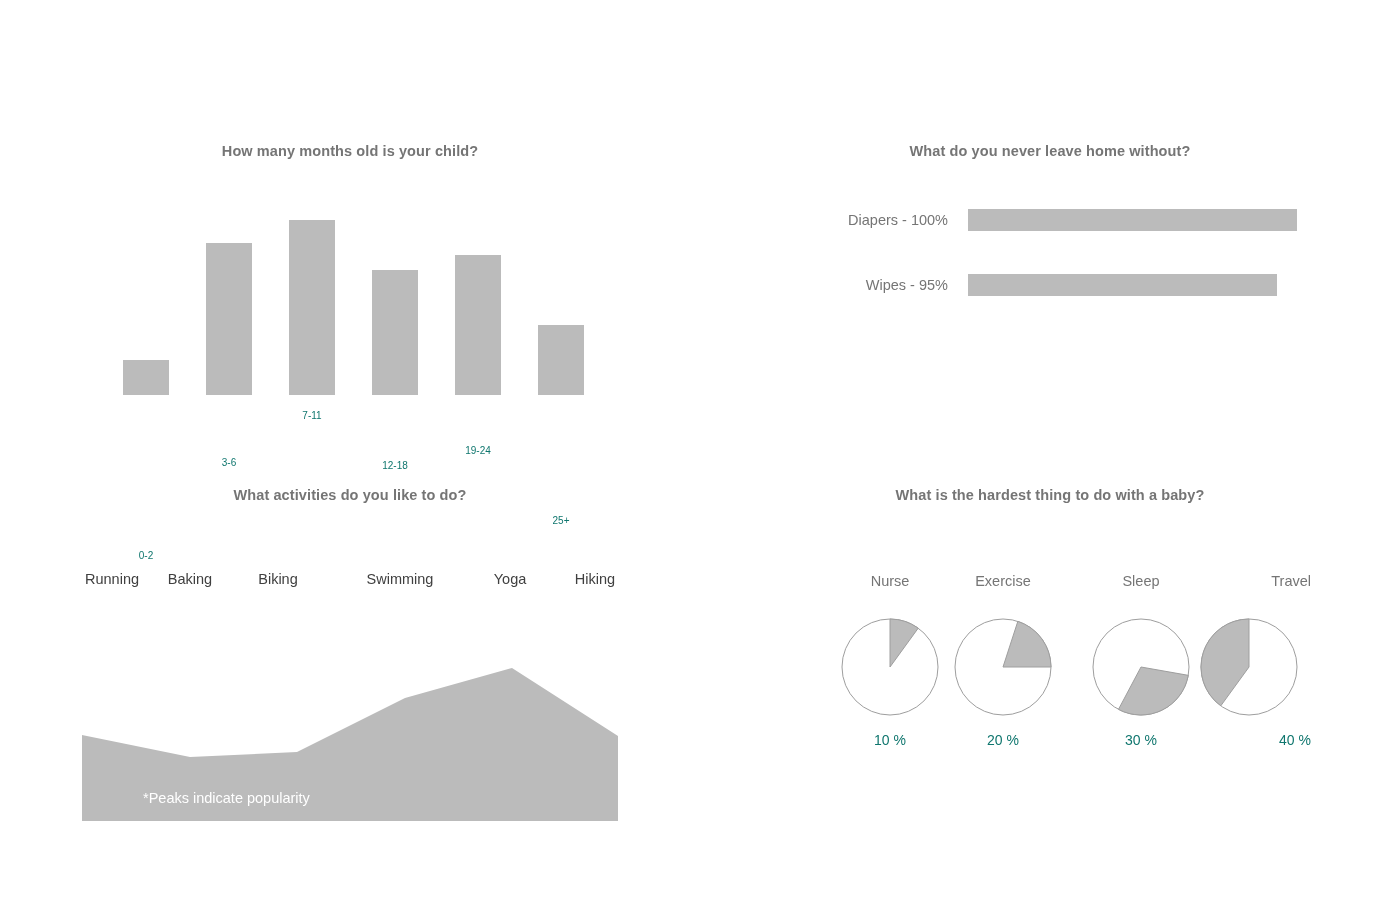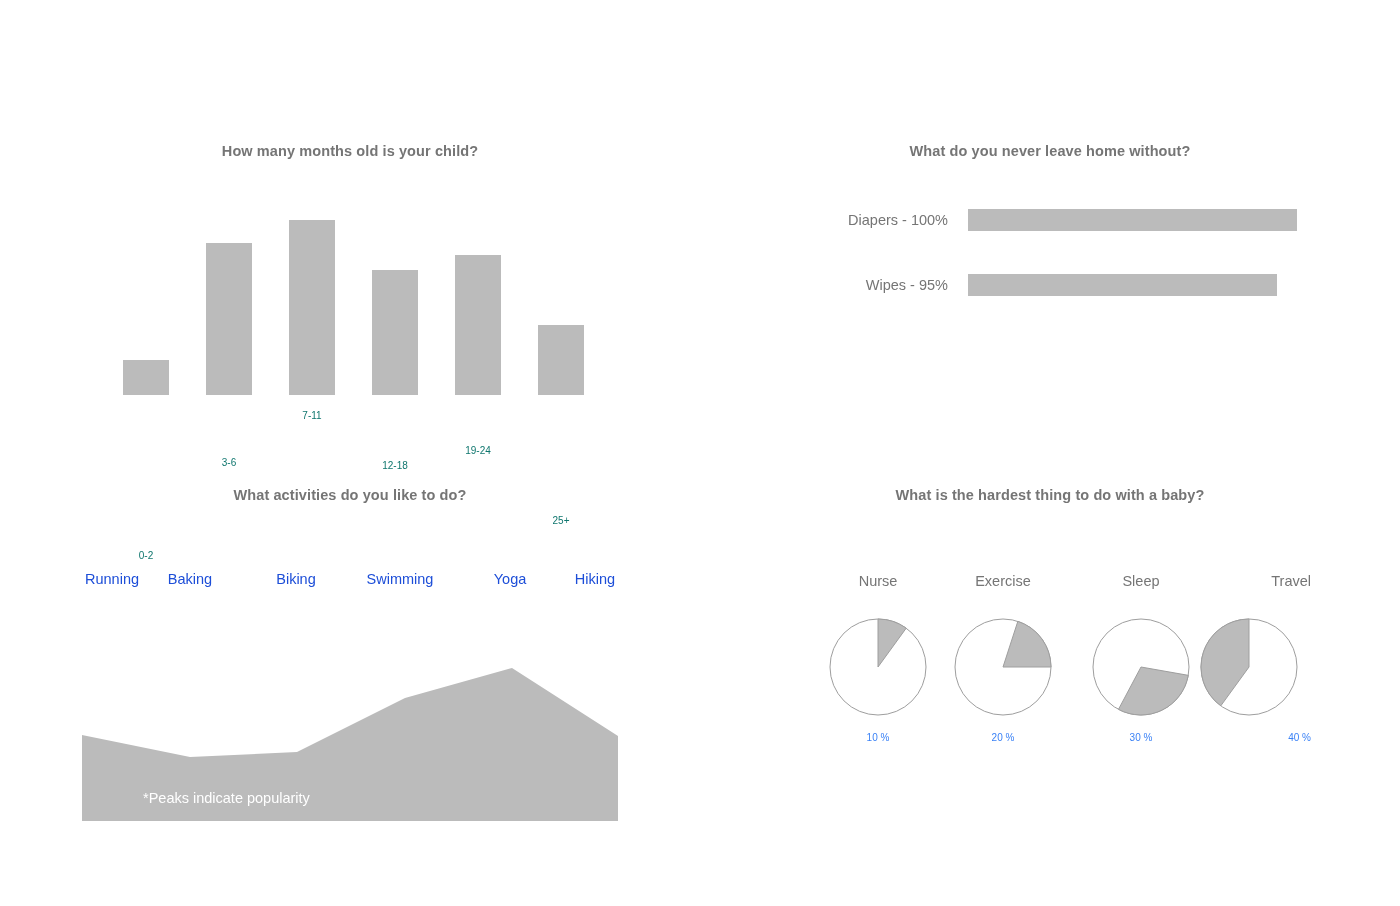--- a/index.html
+++ b/index.html
@@ -100,21 +100,21 @@
     left: 82px;
     top: 118px;
     width: 537px;
     height: 22px;
   }
   .activity-label {
     position: absolute;
     top: 0;
     transform: translateX(-50%);
     font-size: 14.5px;
-    color: #1d4ed8;
+    color: #404040;
     white-space: nowrap;
   }
   .area-wrap {
     position: absolute;
     left: 0;
     top: 0;
     width: 700px;
     height: 453px;
   }
   .area-note {
@@ -147,22 +147,22 @@
     color: #757575;
     white-space: nowrap;
     line-height: 20px;
   }
   .pie-svg-holder {
     margin-top: 27px;
     height: 98px;
   }
   .pie-pct {
     margin-top: 16px;
-    font-size: 10px;
-    color: #3b82f6;
+    font-size: 14px;
+    color: #0f766e;
     white-space: nowrap;
   }
 </style>
 </head>
 <body>
 
 <div class="panel" id="panel-months">
   <div class="panel-title">How many months old is your child?</div>
   <div class="vbar-plot" id="vbar-plot">
       <div class="vbar-group" style="left: 0px;">
@@ -204,37 +204,37 @@
         <div class="hbar-rect" style="width: 309px;"></div>
       </div>
     </div>
 </div>
 
 <div class="panel" id="panel-activities">
   <div class="panel-title">What activities do you like to do?</div>
   <div class="activity-labels" id="activity-labels">
       <div class="activity-label" style="left: 30px;">Running</div>
       <div class="activity-label" style="left: 108px;">Baking</div>
-      <div class="activity-label" style="left: 214px; text-align: center;">Biking</div>
+      <div class="activity-label" style="left: 196px; text-align: center;">Biking</div>
       <div class="activity-label" style="left: 318px;">Swimming</div>
       <div class="activity-label" style="left: 428px;">Yoga</div>
       <div class="activity-label" style="left: 513px;">Hiking</div>
     </div>
   <div class="area-wrap">
     <svg width="700" height="453" viewBox="0 0 700 453">
       <polygon id="area-polygon" fill="#bbbbbb" points="82,282 190,304 297,299 405,245 512,215 618,283 618,368 82,368"></polygon>
     </svg>
   </div>
   <div class="area-note">*Peaks indicate popularity</div>
 </div>
 
 <div class="panel" id="panel-hardest">
   <div class="panel-title">What is the hardest thing to do with a baby?</div>
   <div class="pie-row" id="pie-row">
-      <div class="pie-cell" style="left: 0px;">
+      <div class="pie-cell" style="left: 12px;">
         <div class="pie-name">Nurse</div>
         <div class="pie-svg-holder"><svg width="124" height="98" viewBox="0 0 124 98">
             <circle cx="62" cy="49" r="48" fill="#ffffff" stroke="#9e9e9e" stroke-width="1"></circle>
             <path d="M 62 49 L 62.00 1.00 A 48 48 0 0 1 90.21 10.17 Z" fill="#bbbbbb" stroke="#9e9e9e" stroke-width="1"></path>
           </svg></div>
         <div class="pie-pct">10 %</div>
       </div>
       <div class="pie-cell" style="left: 125px;">
         <div class="pie-name">Exercise</div>
         <div class="pie-svg-holder"><svg width="124" height="98" viewBox="0 0 124 98">

